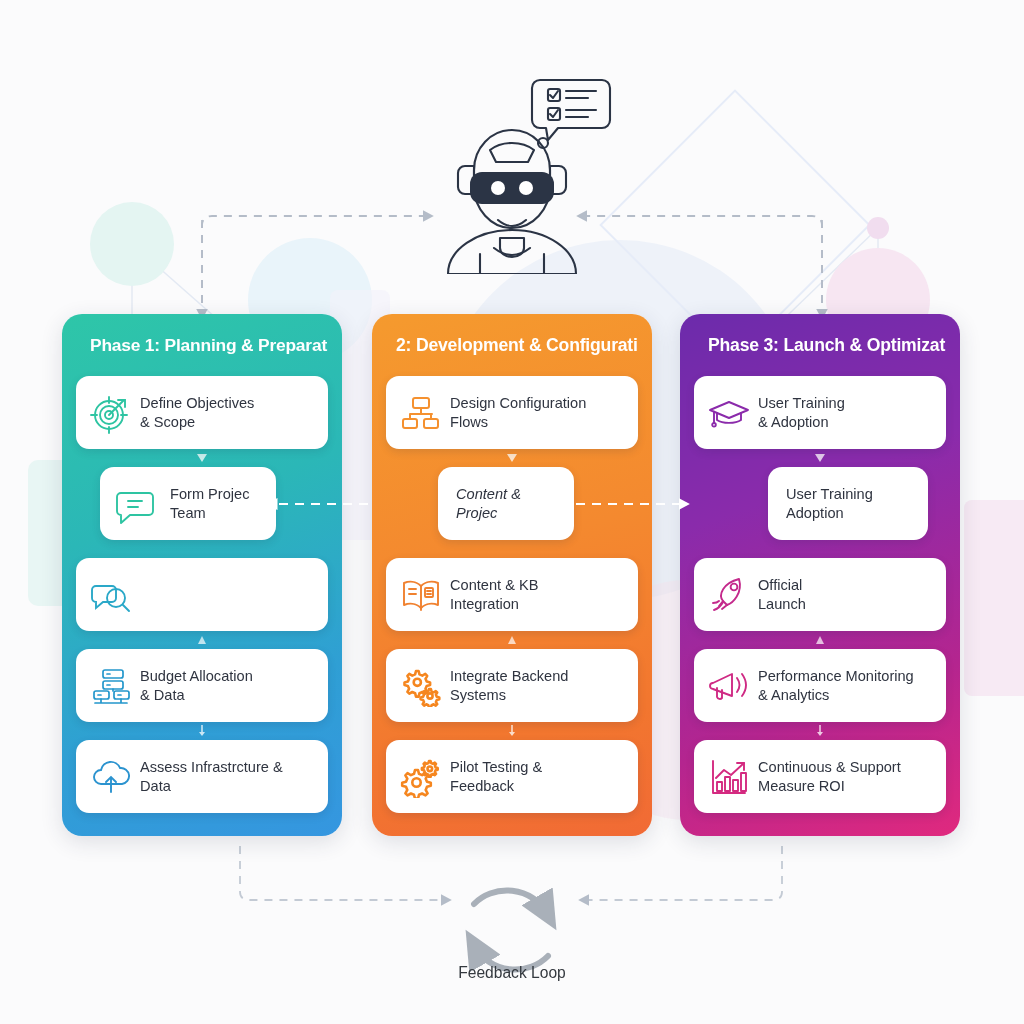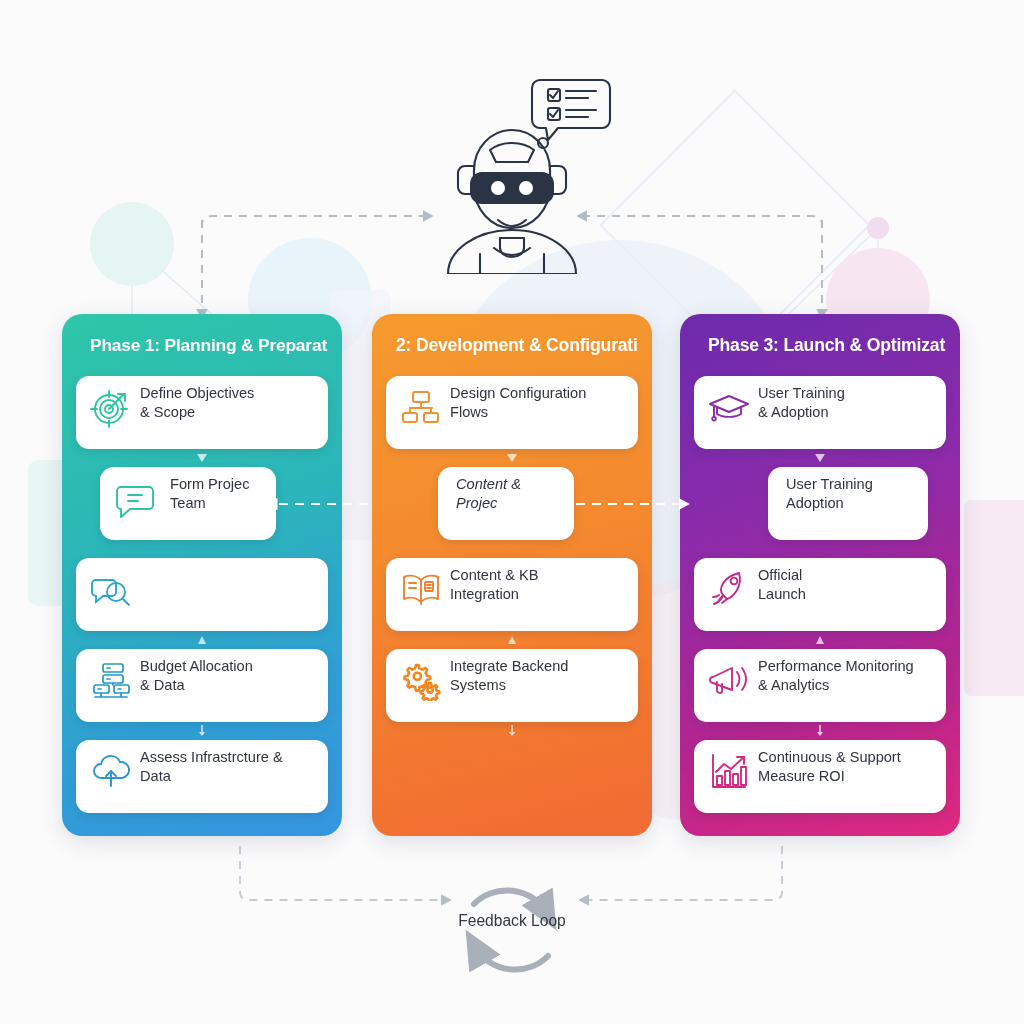--- a/index.html
+++ b/index.html
@@ -42,21 +42,21 @@
     height:62px; line-height:62px; padding-left:14px;
   }
   #col1 .phase-title { font-size:17.4px; }
   #col2 .phase-title { font-size:17.6px; padding-left:10px; }
   #col3 .phase-title { font-size:17.6px; padding-left:14px; }
 
   .card {
     position:relative;
     background:#fff; border-radius:13px;
     min-height:73px;
-    display:flex; align-items:flex-start;
+    display:flex; align-items:center;
     padding:8px 10px 8px 12px;
     box-shadow:0 3px 9px rgba(30,40,70,.13);
     overflow:hidden;
   }
   .card .ico { flex:0 0 46px; height:46px; display:flex; align-items:center; justify-content:center; margin-right:6px; }
   .card .ico svg { width:42px; height:42px; display:block; }
   .card .txt { font-size:14.6px; line-height:1.28; color:#2f3440; white-space:nowrap; }
   .card .txt span { display:block; }
 
   
@@ -66,21 +66,21 @@
   #col3 .card.narrow { width:160px; margin-left:74px; }
 
   .vconn { height:18px; display:flex; align-items:center; justify-content:center; }
   .vconn svg { display:block; }
 
   
   #mid-arrows { position:absolute; left:0; top:494px; width:1024px; height:20px; z-index:5; }
 
   
   #fb-label {
-    position:absolute; left:0; top:912px; width:1024px;
+    position:absolute; left:0; top:964px; width:1024px;
     text-align:center; font-size:15.6px; color:#34393f; z-index:6;
   }
 </style>
 </head>
 <body>
 
 <div id="canvas">
 
   <svg id="bg" viewBox="0 0 1024 1024" xmlns="http://www.w3.org/2000/svg">
 
@@ -333,20 +333,34 @@
       </span>
     </div>
 
     <div class="vconn">
       <svg width="8" height="12" viewBox="0 0 8 12" stroke="#fff" stroke-width="1.6" opacity=".75" fill="none">
           <path d="M4 0 v8"></path>
           <path d="M1 7 l3 4 3 -4" fill="#fff" stroke="none"></path>
         </svg>
     </div>
 
+    <div class="card">
+      <span class="ico">
+        <svg viewBox="0 0 42 42" fill="none" stroke="#f5861f" stroke-width="2.6" stroke-linejoin="round">
+          <path d="M15 14 l3 0 1 3.8 3.1 1.3 3.4 -1.9 2.1 2.1 -1.9 3.4 1.3 3.1 3.8 1 0 3 -3.8 1 -1.3 3.1 1.9 3.4 -2.1 2.1 -3.4 -1.9 -3.1 1.3 -1 3.8 -3 0 -1 -3.8 -3.1 -1.3 -3.4 1.9 -2.1 -2.1 1.9 -3.4 -1.3 -3.1 -3.8 -1 0 -3 3.8 -1 1.3 -3.1 -1.9 -3.4 2.1 -2.1 3.4 1.9 3.1 -1.3 z"></path>
+          <circle cx="16.5" cy="26.5" r="4.2"></circle>
+          <path d="M29 5 l1.6 0 .6 2.1 1.7 .7 1.9 -1.1 1.2 1.2 -1.1 1.9 .7 1.7 2.1 .6 0 1.6 -2.1 .6 -.7 1.7 1.1 1.9 -1.2 1.2 -1.9 -1.1 -1.7 .7 -.6 2.1 -1.6 0 -.6 -2.1 -1.7 -.7 -1.9 1.1 -1.2 -1.2 1.1 -1.9 -.7 -1.7 -2.1 -.6 0 -1.6 2.1 -.6 .7 -1.7 -1.1 -1.9 1.2 -1.2 1.9 1.1 1.7 -.7 z"></path>
+          <circle cx="29.8" cy="12.8" r="2.3"></circle>
+        </svg>
+      </span>
+      <span class="txt">
+        <span>Pilot Testing &amp;</span>
+          <span>Feedback</span>
+      </span>
+    </div>
   </div>
 
   <div class="column" id="col3">
     <div class="phase-title">Phase 3: Launch &amp; Optimization</div>
 
     <div class="card">
       <span class="ico">
         <svg viewBox="0 0 42 42" fill="none" stroke="#8b2bab" stroke-width="1.9" stroke-linecap="round" stroke-linejoin="round">
           <path d="M21 10 L40 18 L21 26 L2 18 z"></path>
           <path d="M9 21 v7 a14 6 0 0 0 24 0 v-7"></path>

